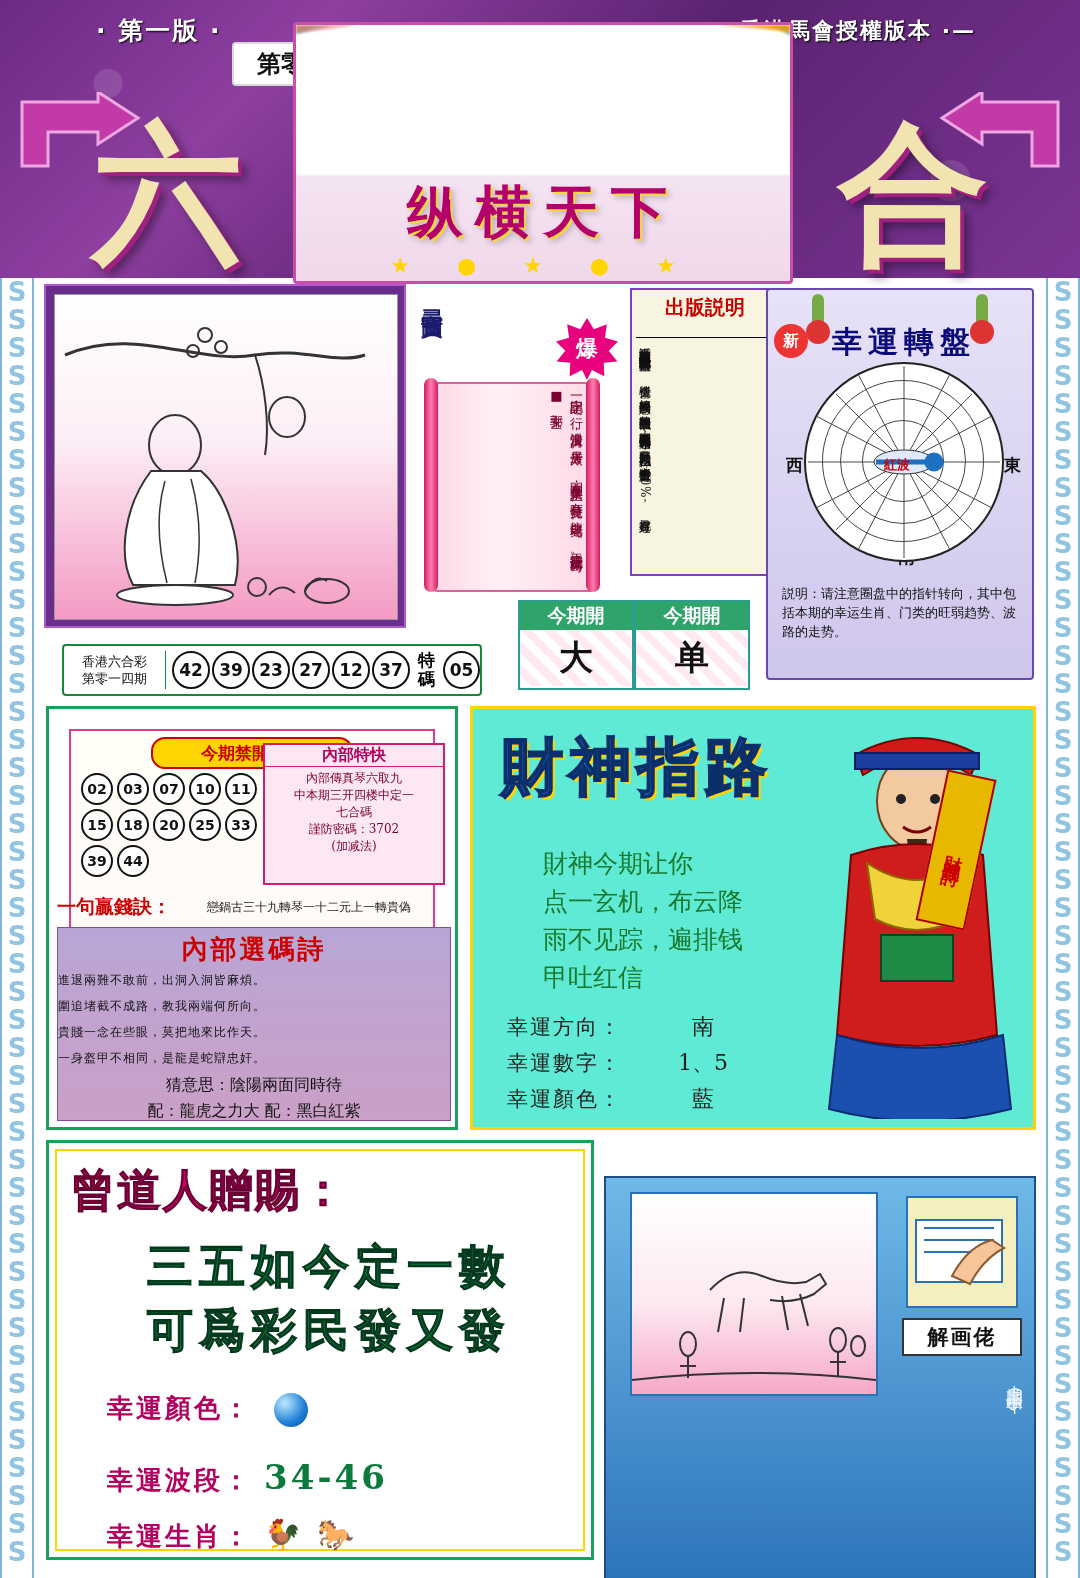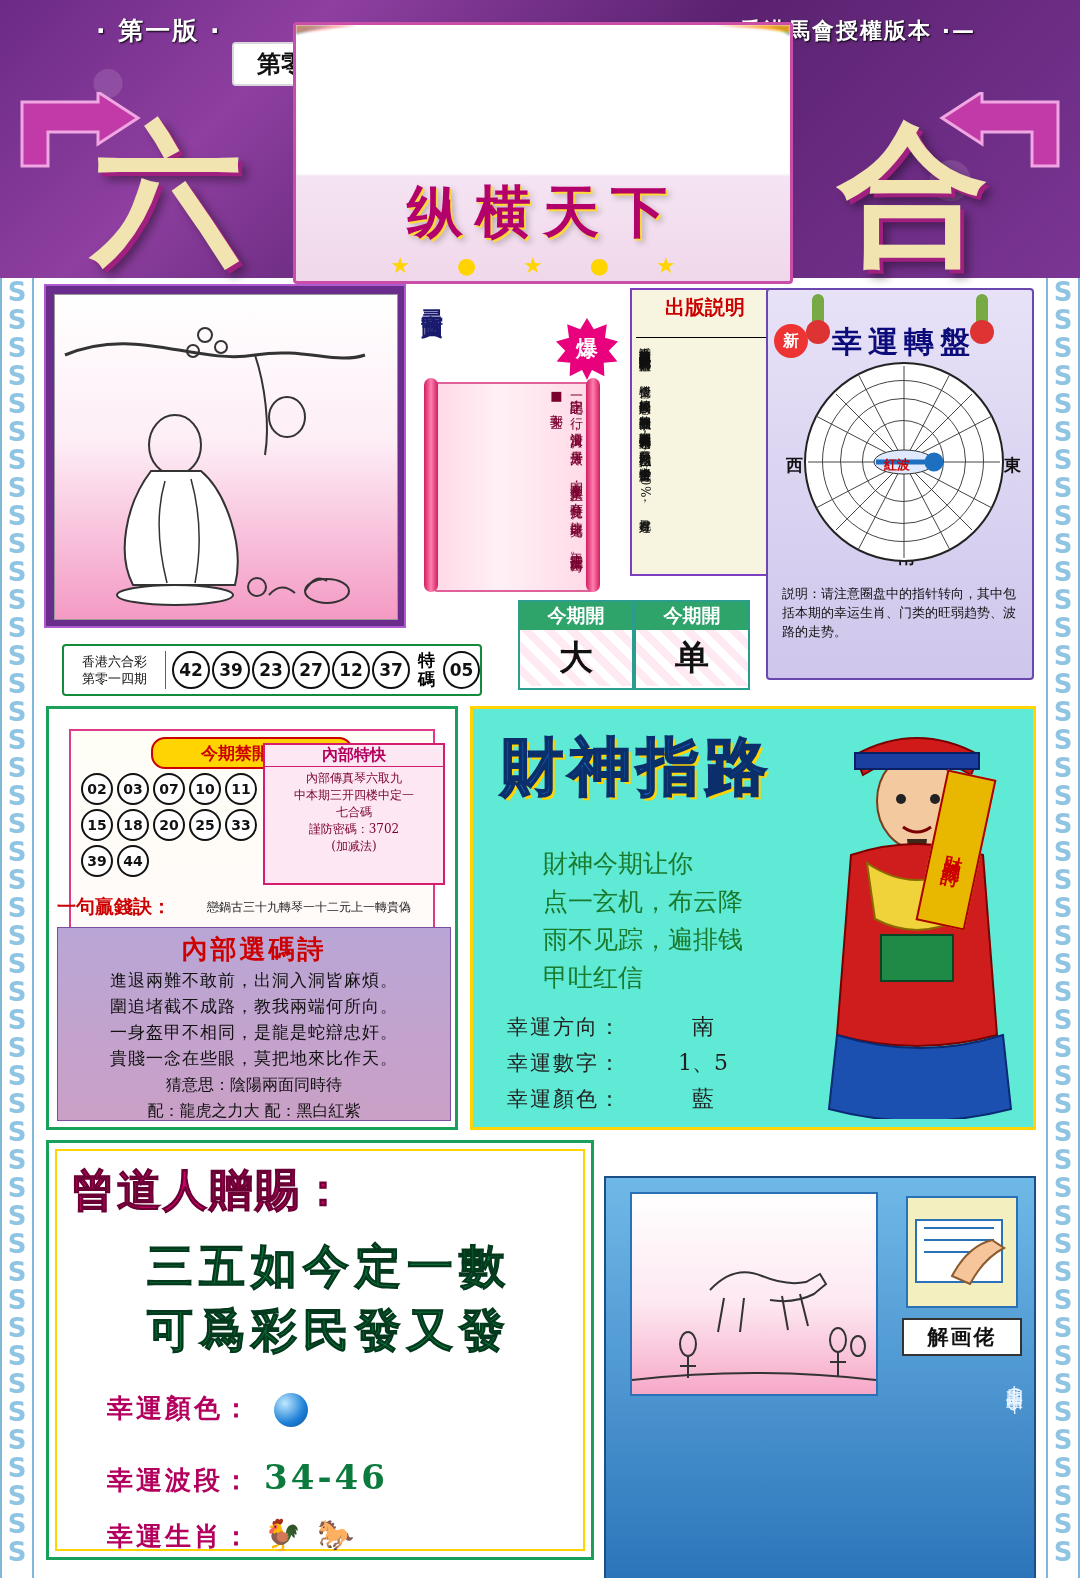--- a/index.html
+++ b/index.html
@@ -129,21 +129,21 @@
   .jin-balls .ball{width:28px;height:28px;font-size:14px;}
   #neibu{position:absolute;right:10px;top:34px;width:178px;height:138px;background:#fde7f2;border:2px solid #d41d6e;}
   #neibu .t{text-align:center;font-size:16px;font-weight:bold;color:#b3005e;border-bottom:1px solid #d41d6e;}
   #neibu .b{font-size:12px;line-height:17px;color:#7a0030;padding:3px 4px;text-align:center;}
   .yiju{position:absolute;left:8px;top:182px;width:394px;height:32px;display:flex;align-items:center;}
   .yiju .k{font-size:19px;font-weight:bold;color:#c00;width:150px;}
   .yiju .v{font-size:12px;color:#222;}
   .neibu-shi{position:absolute;left:8px;top:218px;width:392px;height:192px;
      background:linear-gradient(180deg,#b9a6d6,#caa0c6);border:1px solid #7a4fa0;}
   .neibu-shi .h{text-align:center;font-size:26px;font-weight:bold;color:#c00;margin-top:4px;letter-spacing:3px;}
-  .neibu-shi .p{font-size:17px;line-height:26px;color:#111;text-align:center;letter-spacing:1px;}
+  .neibu-shi .p{font-size:12px;line-height:26px;color:#111;letter-spacing:1px;}
   .neibu-shi .p2{font-size:16px;line-height:24px;color:#111;text-align:center;margin-top:2px;}
 
   
   #caishen{left:470px;top:706px;width:566px;height:424px;background:#5eead4;border:3px solid #ffd400;}
   #caishen .title{position:absolute;left:28px;top:16px;font-size:62px;font-weight:bold;color:#1f6fd0;letter-spacing:6px;
      -webkit-text-stroke:2px #0b2f6b;text-shadow:3px 3px 0 #ffd400;font-family:"DejaVu Serif",serif;}
   #caishen .poem{position:absolute;left:70px;top:136px;font-size:25px;line-height:38px;color:#1a7a2e;}
   #caishen .luck{position:absolute;left:34px;top:300px;font-size:21px;line-height:36px;color:#222;}
   #caishen .luck .k{display:inline-block;width:136px;letter-spacing:2px;}
   #caishen .luck .v{display:inline-block;width:120px;text-align:center;font-size:22px;}
@@ -445,22 +445,22 @@
       <div class="yiju">
         <div class="k cn">一句贏錢訣：</div>
         <div class="v cn">戀鍋古三十九轉琴一十二元上一轉貴偽</div>
       </div>
 
       <div class="neibu-shi">
         <div class="h cn">內部選碼詩</div>
         <div id="poemLines">
             <div class="p cn">進退兩難不敢前，出洞入洞皆麻煩。</div>
             <div class="p cn">圍追堵截不成路，教我兩端何所向。</div>
+            <div class="p cn">貴賤一念在些眼，莫把地來比作天。</div>
             <div class="p cn">一身盔甲不相同，是龍是蛇辯忠奸。</div>
-            <div class="p cn">貴賤一念在些眼，莫把地來比作天。</div>
           </div>
         <div class="p2 cn">猜意思：陰陽兩面同時待</div>
         <div class="p2 cn">配：龍虎之力大  配：黑白紅紫</div>
       </div>
     </div>
   </div>
 
   <div class="panel" id="caishen">
     <div class="title cn">財神指路</div>
     <div class="poem cn" id="csPoem">

